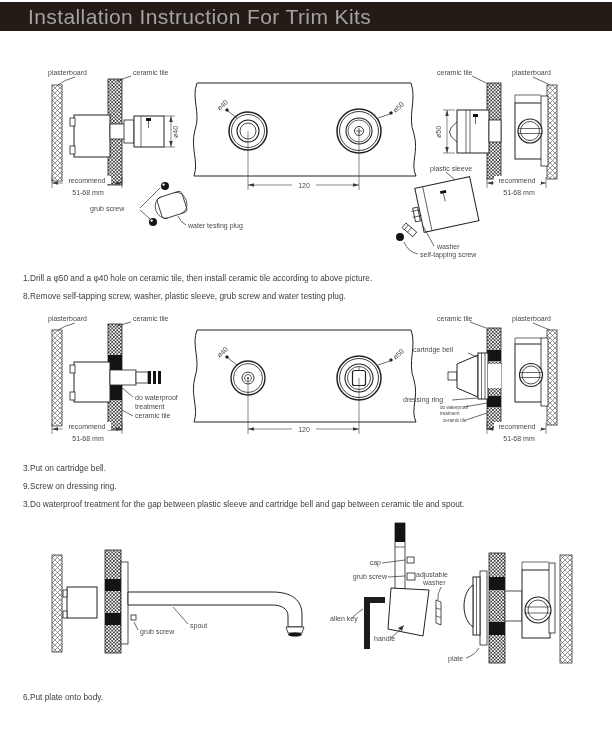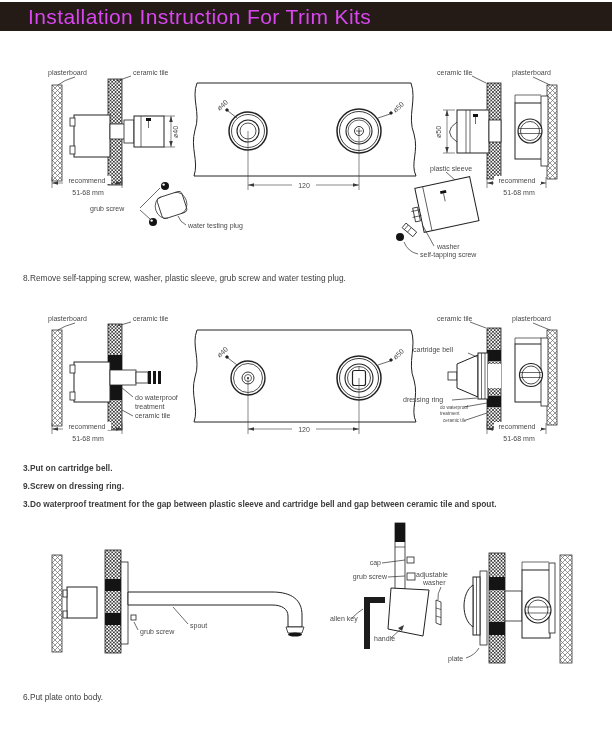--- a/index.html
+++ b/index.html
@@ -1,26 +1,26 @@
 <!DOCTYPE html>
 <html><head>
 <meta charset="utf-8">
 <style>
   html,body { margin:0; padding:0; background:#ffffff; }
   .page { position:relative; width:612px; height:737px; background:#ffffff;
           font-family:"Liberation Sans", sans-serif; overflow:hidden; }
   .header { position:absolute; top:2px; left:0; width:612px; height:29px;
-            background:#241b17; color:#d946ef; display:flex; align-items:center;
+            background:#241b17; color:#a3a3a3; display:flex; align-items:center;
             padding-left:28px; box-sizing:border-box; font-size:21px; letter-spacing:0.4px; }
   .fig { position:absolute; left:0; }
   #fig1 { top:58px; } #fig2 { top:308px; } #fig3 { top:515px; }
   .steps { position:absolute; left:23px; color:#3d3d3d; font-size:8.3px; }
   #steps-a { top:270px; } #steps-b { top:459px; } #steps-c { top:669px;margin-top:20px; }
   .step { white-space:nowrap; line-height:17.5px; }
-  #steps-b .step { line-height:18px;font-weight:bold; }
+  #steps-b .step { line-height:18px; }
   svg text { font-family:"Liberation Sans", sans-serif; fill:#4a4a4a; }
   .lbl { font-size:7px; }
   .tny { font-size:4.6px; }
   .ln  { stroke:#2d2d2d; stroke-width:0.7; fill:none; }
   .pt  { fill:#ffffff; stroke:#222222; stroke-width:1; }
   .pt2 { fill:#ffffff; stroke:#222222; stroke-width:0.8; }
   .dim { stroke:#3a3a3a; stroke-width:0.6; fill:none; }
   .arr { fill:#3a3a3a; }
 </style>
 </head>
@@ -177,20 +177,21 @@
       <text class="lbl" x="430" y="113">plastic sleeve</text>
       <path d="M446,114 L455,122" class="ln"></path>
       <text class="lbl" x="437" y="191">washer</text>
       <path d="M434,188 L423,168" class="ln"></path>
       <text class="lbl" x="420" y="199">self-tapping screw</text>
       <path d="M418,196 Q408,194 404,184" class="ln"></path>
     </g>
   </svg>
 
   <div id="steps-a" class="steps">
+    <div class="step">1.Drill a φ50 and a φ40 hole on ceramic tile, then install ceramic tile according to above picture.</div>
     <div class="step">8.Remove self-tapping screw, washer, plastic sleeve, grub screw and water testing plug.</div>
   </div>
 
   <svg id="fig2" class="fig" width="612" height="150" viewBox="0 0 612 150">
     <g>
       <rect x="52" y="22" width="10" height="96" fill="url(#hA)" stroke="#333" stroke-width="0.8"></rect>
       <rect x="108" y="16" width="14" height="106" fill="url(#hB)" stroke="#222" stroke-width="0.8"></rect>
       <rect x="108" y="47" width="14" height="15" fill="#141414"></rect>
       <rect x="108" y="77" width="14" height="15" fill="#141414"></rect>
       <rect x="74" y="54" width="36" height="40" class="pt"></rect>

